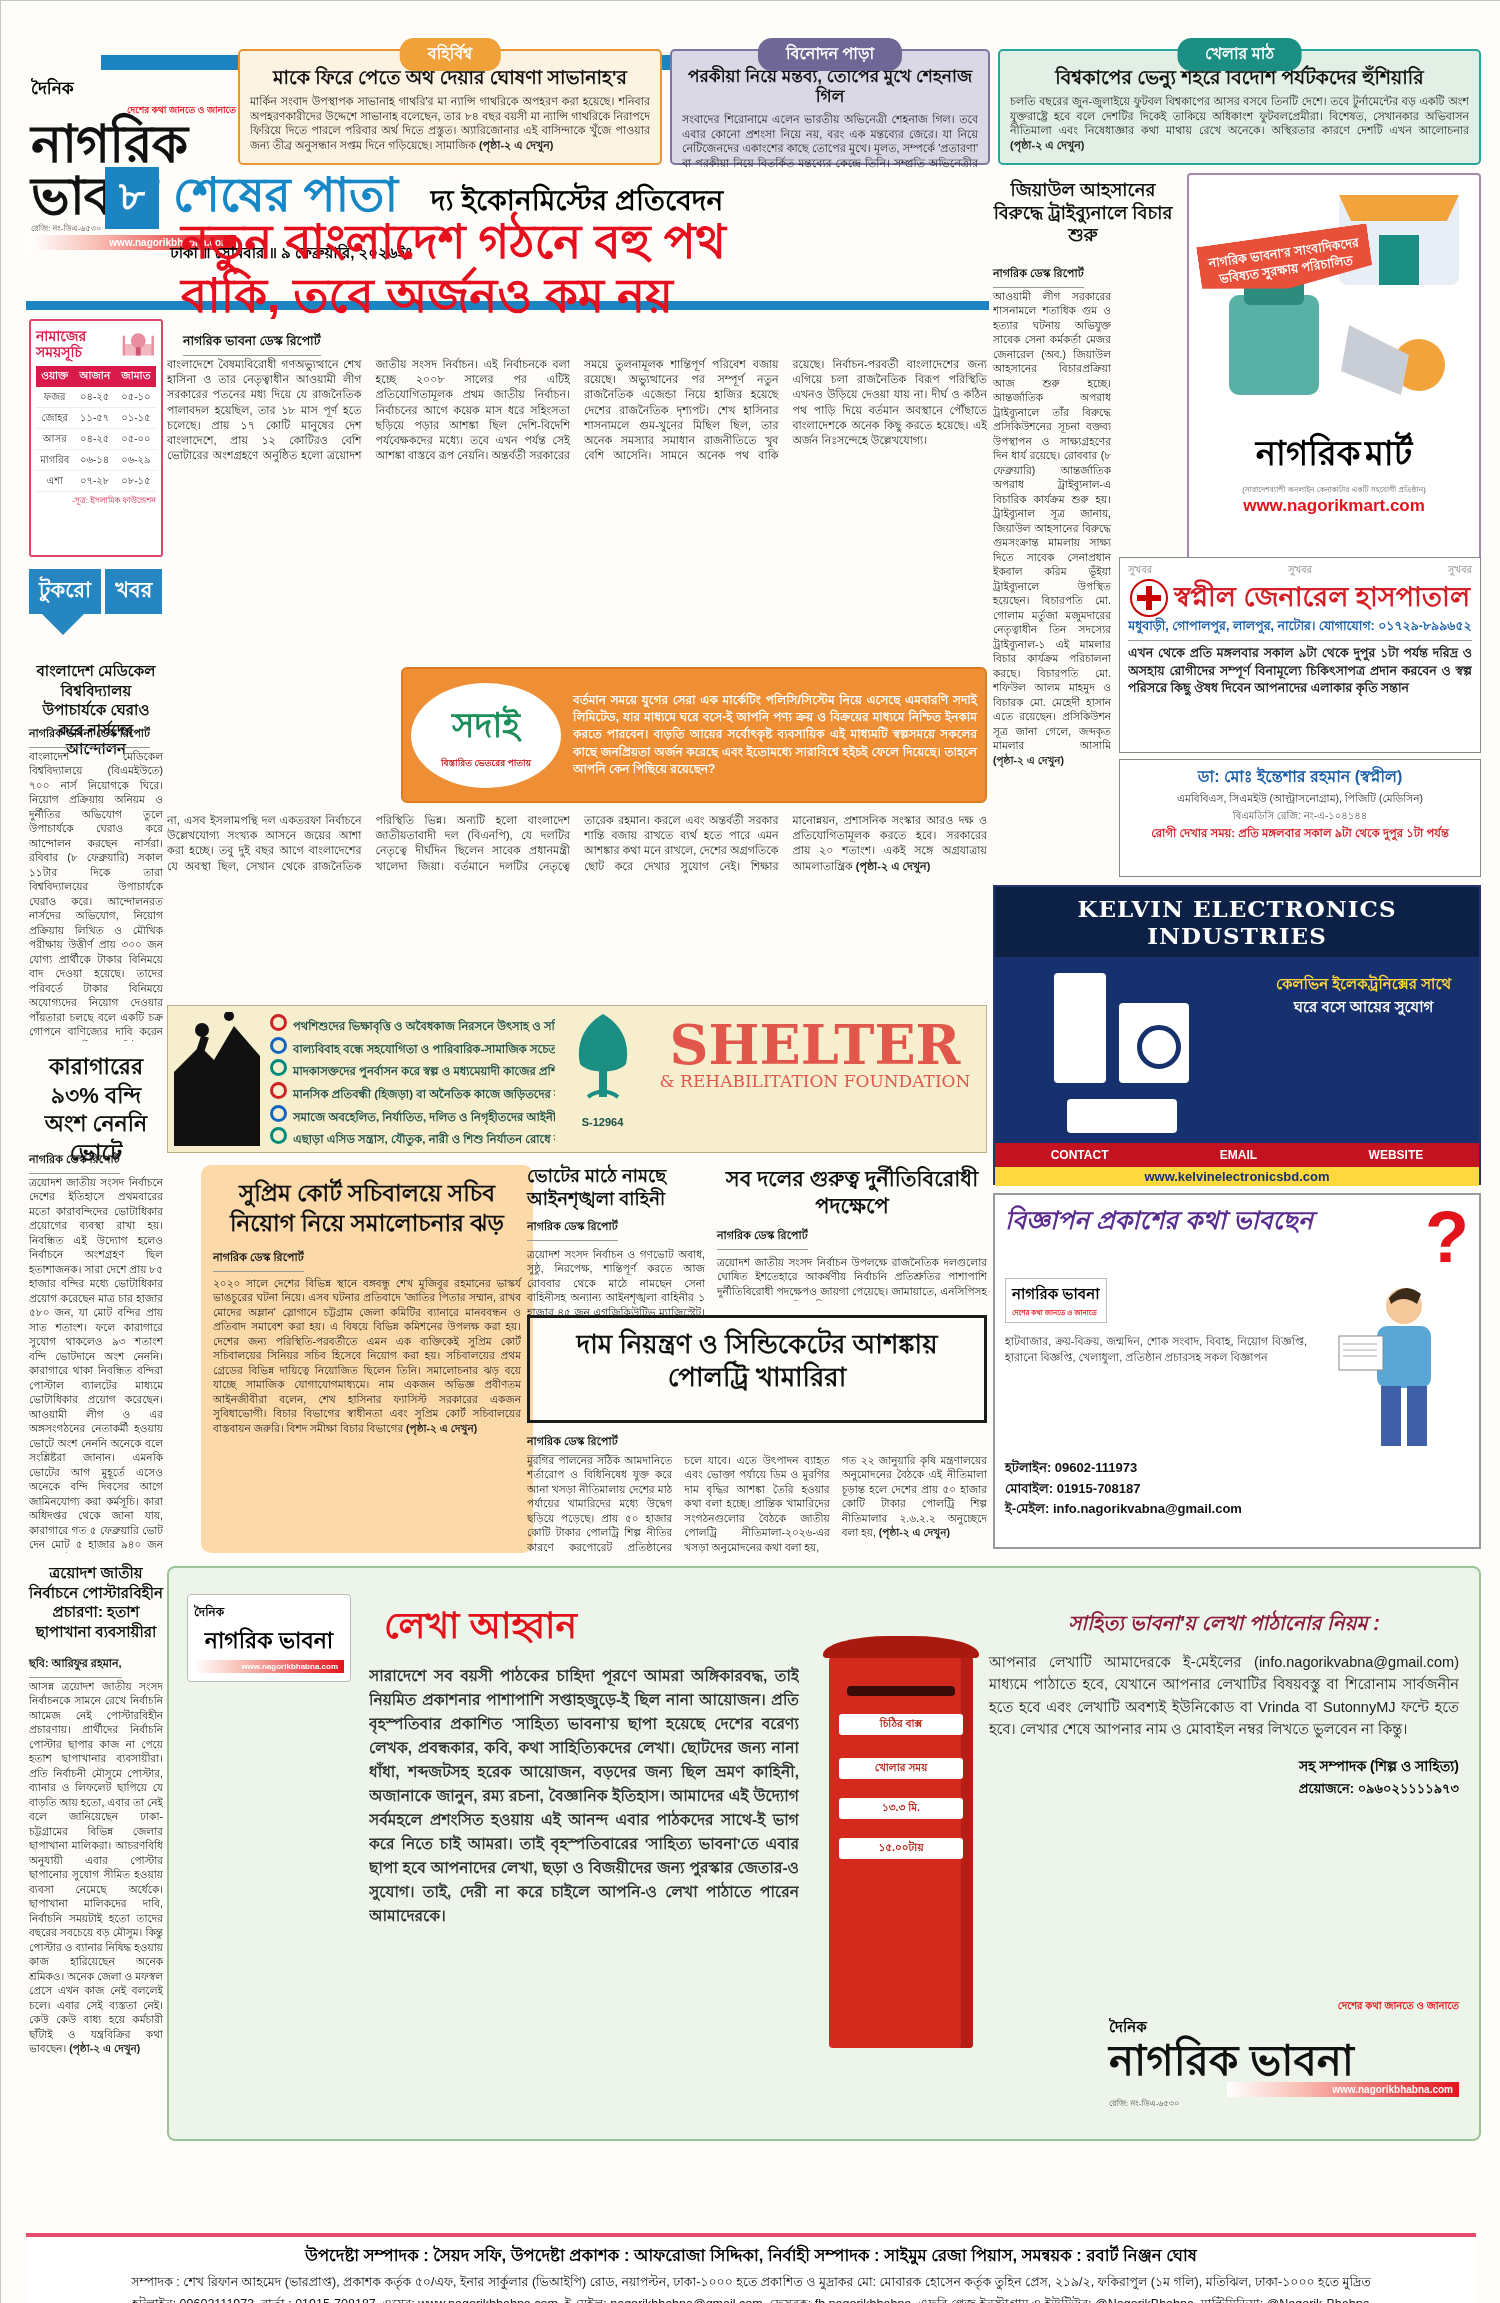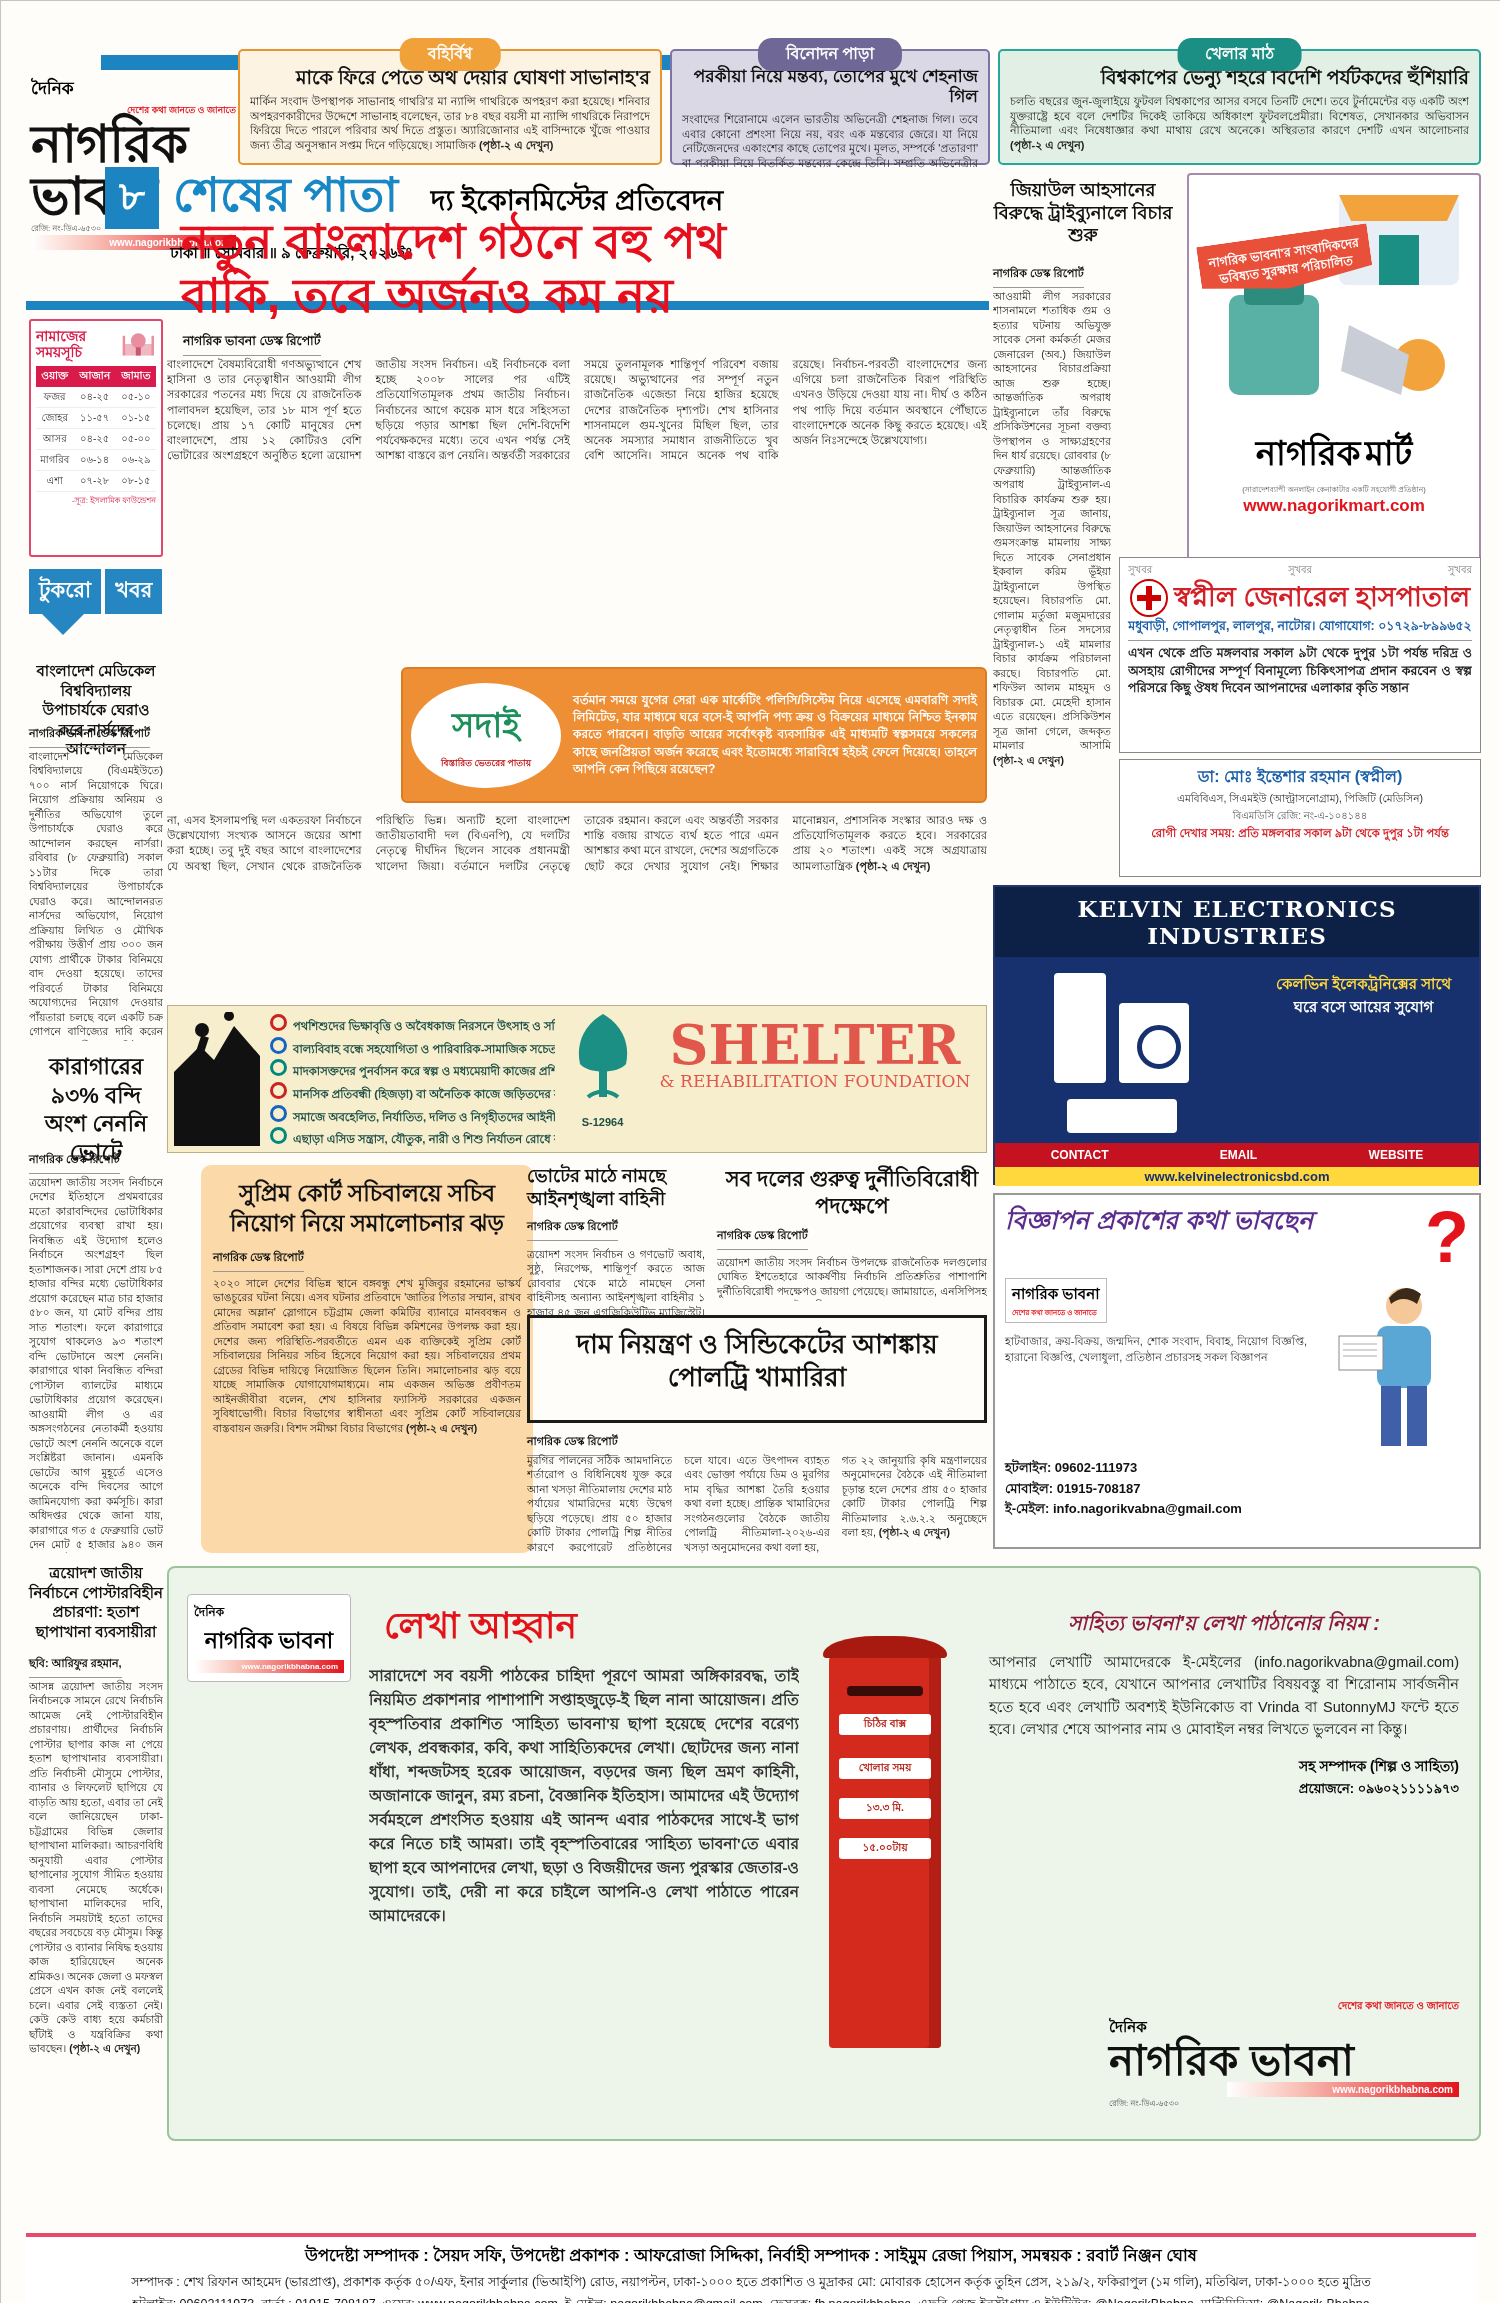--- a/index.html
+++ b/index.html
@@ -18,21 +18,21 @@
   .divider{background:#1b84c1;}
   
   .tbox{border-radius:5px;padding:16px 10px 6px 10px;box-sizing:border-box;}
   .tbox .pill{position:absolute;top:-13px;left:50%;transform:translateX(-50%);color:#fff;font-size:16px;font-weight:bold;padding:3px 28px;border-radius:14px;white-space:nowrap;}
   .tbox1{border:2px solid #e8952f;background:#fdf3e2;}
   .tbox1 .pill{background:#f0a13a;}
   .tbox2{border:2px solid #7d74a3;background:#dbd8e6;}
   .tbox2 .pill{background:#6f6795;}
   .tbox3{border:2px solid #27a79a;background:#e2efe4;}
   .tbox3 .pill{background:#1c8f84;}
-  .tbox .hl{font-size:19px;font-weight:bold;color:#111;text-align:right;line-height:1.2;margin-bottom:4px;}
+  .tbox .hl{font-size:19px;font-weight:bold;color:#111;text-align:center;line-height:1.2;margin-bottom:4px;}
   .tbox .bd{font-size:11px;line-height:1.35;color:#222;}
   .more{font-weight:bold;white-space:nowrap;}
   
   .prayer{border:2px solid #e0476b;border-radius:3px;background:#fff;box-sizing:border-box;padding:5px;}
   .prayer-title{color:#d81b4a;font-weight:900;font-size:14px;line-height:1.15;}
   .ptab{width:100%;border-collapse:collapse;margin-top:4px;}
   .ptab th{background:#d81b4a;color:#fff;font-size:10.5px;padding:2px 1px;}
   .ptab td{font-size:10px;text-align:center;color:#333;border-bottom:1px solid #eee;padding:1.5px 0;}
   .psrc{color:#d81b4a;font-size:8px;text-align:right;margin-top:2px;}
   
@@ -396,21 +396,21 @@
 
   <div class="abs invite" style="left:166px;top:1565px;width:1314px;height:575px;">
     <div class="abs logocard" style="left:18px;top:26px;width:150px;">
       <div class="b" style="font-size:12px;text-align:left;">দৈনিক</div>
       <div class="b" style="font-size:22px;">নাগরিক ভাবনা</div>
       <div class="redbar" style="font-size:8px;">www.nagorikbhabna.com</div>
     </div>
     <div class="abs heading" style="left:215px;top:30px;">লেখা আহ্বান</div>
     <div class="abs para j clip" style="left:200px;top:96px;width:430px;height:440px;">সারাদেশে সব বয়সী পাঠকের চাহিদা পূরণে আমরা অঙ্গিকারবদ্ধ, তাই নিয়মিত প্রকাশনার পাশাপাশি সপ্তাহজুড়ে-ই ছিল নানা আয়োজন। প্রতি বৃহস্পতিবার প্রকাশিত 'সাহিত্য ভাবনা'য় ছাপা হয়েছে দেশের বরেণ্য লেখক, প্রবন্ধকার, কবি, কথা সাহিত্যিকদের লেখা। ছোটদের জন্য নানা ধাঁধা, শব্দজটসহ হরেক আয়োজন, বড়দের জন্য ছিল ভ্রমণ কাহিনী, অজানাকে জানুন, রম্য রচনা, বৈজ্ঞানিক ইতিহাস। আমাদের এই উদ্যোগ সর্বমহলে প্রশংসিত হওয়ায় এই আনন্দ এবার পাঠকদের সাথে-ই ভাগ করে নিতে চাই আমরা। তাই বৃহস্পতিবারের 'সাহিত্য ভাবনা'তে এবার ছাপা হবে আপনাদের লেখা, ছড়া ও বিজয়ীদের জন্য পুরস্কার জেতার-ও সুযোগ। তাই, দেরী না করে চাইলে আপনি-ও লেখা পাঠাতে পারেন আমাদেরকে।</div>
 
-    <div class="abs postbox" style="left:660px;top:80px;width:112px;height:400px;">
+    <div class="abs postbox" style="left:660px;top:80px;width:144px;height:400px;">
       <div class="cap"></div>
       <div class="slot"></div>
       <div class="plate" style="top:66px;">চিঠির বাক্স</div>
       <div class="plate" style="top:110px;">খোলার সময়</div>
       <div class="plate" style="top:150px;">১৩.৩ মি.</div>
       <div class="plate" style="top:190px;">১৫.০০টায়</div>
     </div>
 
     <div class="abs" style="left:820px;top:40px;width:470px;">
       <div class="rules-h">সাহিত্য ভাবনা'য় লেখা পাঠানোর নিয়ম :</div>

